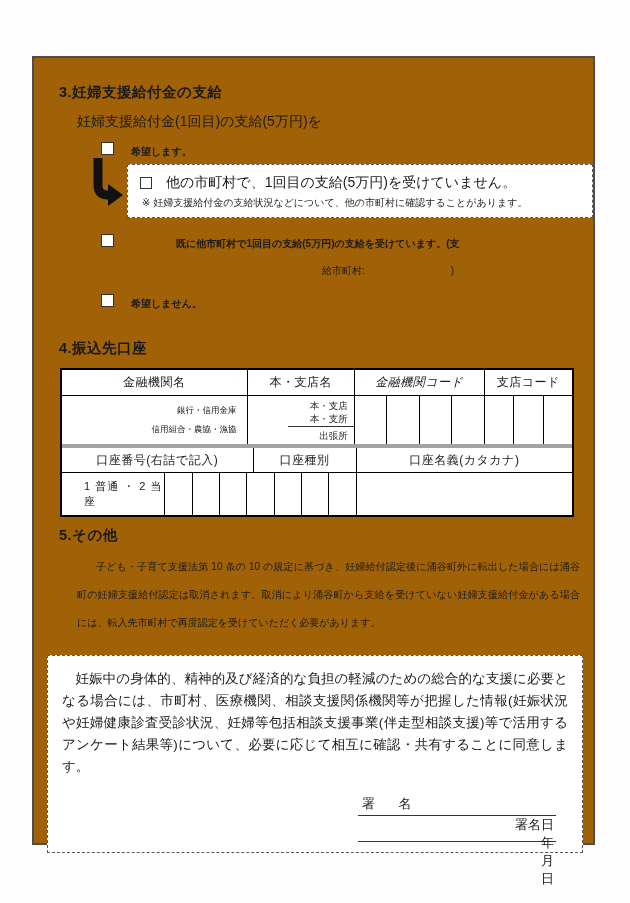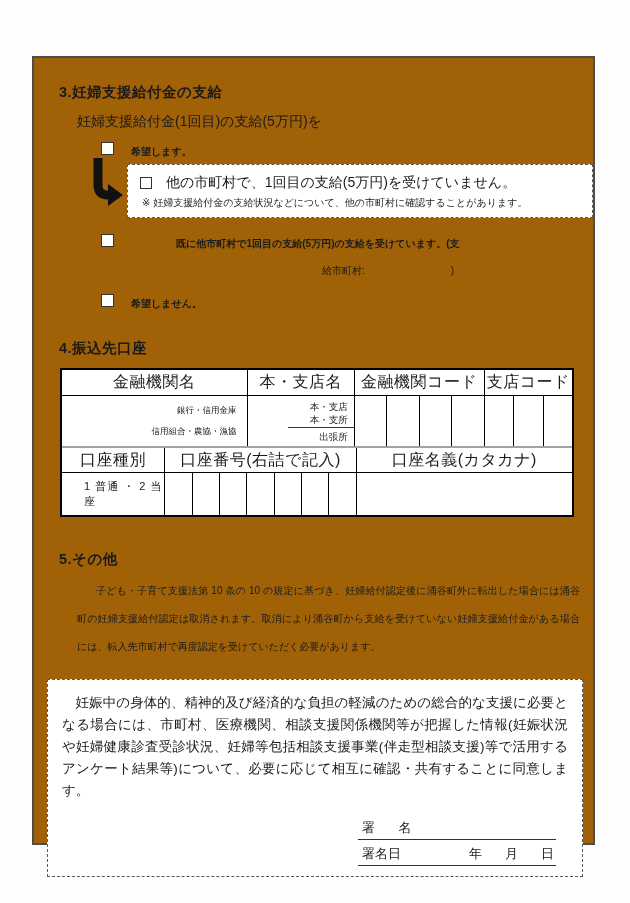--- a/index.html
+++ b/index.html
@@ -35,25 +35,25 @@
   .sub-row{display:flex;align-items:center;font-size:14px;line-height:19px;}
   .sub-note{margin:3px 0 0 2px;font-size:10px;line-height:15px;color:#222;}
   .opt2-cont{margin:7px 0 0 288px;font-size:10px;line-height:20px;display:flex;align-items:center;}
   .fill-gap{display:inline-block;width:86px;height:16px;}
   
   .banktable{margin:10px 0 0 26px;width:514px;border:2px solid #000;box-sizing:border-box;background:#fff;}
   .t-row{display:flex;box-sizing:border-box;}
   .t-row > div{box-sizing:border-box;border-right:1px solid #000;}
   .t-row > div.last{border-right:none;}
   .t-head{height:26px;border-bottom:1px solid #000;}
-  .t-head .hc{display:flex;align-items:center;justify-content:center;font-size:16px;letter-spacing:.5px;}
-  .t-body1{height:52px;border-bottom:2px solid #a3a3a3;}
+  .t-head .hc{display:flex;align-items:center;justify-content:center;font-size:12px;letter-spacing:.5px;}
+  .t-body1{height:52px;border-bottom:4px solid #a3a3a3;}
   .t-head2{height:25px;}
   .t-body2{height:42px;}
-  .w1{width:187px;} .w2{width:108px;} .w3{width:131px;} .w4{width:88px;}
+  .w1{width:187px;} .w2{width:108px;} .w3{width:131px;font-style:italic;} .w4{width:88px;}
   .v1{width:104px;} .v2{width:193px;} .v3{width:217px;}
   .bankname-cell{display:flex;flex-direction:column;justify-content:space-evenly;align-items:flex-end;padding-right:10px;}
   .bank-type{font-size:8.5px;color:#111;line-height:11px;}
   .branch-cell{display:flex;flex-direction:column;justify-content:center;align-items:flex-end;padding-right:6px;font-size:9.5px;line-height:13px;}
   .branch-divider{width:66px;border-bottom:1px solid #333;margin:1px -6px 2px 0;}
   .cells{display:flex;}
   .cells .code-cell{flex:1 1 0;border-right:1px solid #000;}
   .cells .code-cell:last-child{border-right:none;}
   .acct-type{display:flex;align-items:center;padding-left:22px;font-size:11px;letter-spacing:1px;}
   
@@ -64,21 +64,21 @@
   p{margin:0;}
   
   .consent-box{
     box-sizing:border-box;margin:18px 0 0 13px;width:536px;
     border:1px dashed #595959;padding:12px 14px 10px;background:#fff;
   }
   .consent-body{font-size:13.5px;line-height:22px;text-align:justify;text-indent:1em;}
   .sig-block{width:198px;margin:12px 12px 0 auto;}
   .sig-row{display:flex;align-items:flex-end;height:23px;border-bottom:1px solid #333;font-size:13px;padding:0 2px 2px 4px;}
   .sig-name-label{letter-spacing:10px;}
-  .sig-date{justify-content:flex-start;}
+  .sig-date{justify-content:flex-start;flex-direction:column;}
   .sig-date .push{margin-left:auto;}
   .sig-date .gap{display:inline-block;width:23px;}
 </style>
 </head>
 <body>
 
 <div class="doc">
 
   <div class="sec-heading">3.妊婦支援給付金の支給</div>
   <div class="s3-intro">妊婦支援給付金(1回目)の支給(5万円)を</div>
@@ -143,40 +143,40 @@
           <div class="code-cell"></div>
           <div class="code-cell"></div>
         </div>
       <div class="w4 cells last">
           <div class="code-cell"></div>
           <div class="code-cell"></div>
           <div class="code-cell"></div>
         </div>
     </div>
     <div class="t-row t-head t-head2">
+      <div class="hc v2">口座番号(右詰で記入)</div>
       <div class="hc v1">口座種別</div>
-      <div class="hc v2">口座番号(右詰で記入)</div>
       <div class="hc v3 last">口座名義(カタカナ)</div>
     </div>
     <div class="t-row t-body2">
       <div class="v1 acct-type">1 普通 ・ 2 当座</div>
       <div class="v2 cells">
           <div class="code-cell"></div>
           <div class="code-cell"></div>
           <div class="code-cell"></div>
           <div class="code-cell"></div>
           <div class="code-cell"></div>
           <div class="code-cell"></div>
           <div class="code-cell"></div>
         </div>
       <div class="v3 last"></div>
     </div>
   </div>
 
-  <div class="sec-heading" style="margin-top:32px;">5.その他</div>
+  <div class="sec-heading" style="margin-top:8px;">5.その他</div>
   <p class="s5-body">子ども・子育て支援法第 10 条の 10 の規定に基づき、妊婦給付認定後に涌谷町外に転出した場合には涌谷町の妊婦支援給付認定は取消されます。取消により涌谷町から支給を受けていない妊婦支援給付金がある場合には、転入先市町村で再度認定を受けていただく必要があります。</p>
 
   <div class="consent-box">
     <p class="consent-body">妊娠中の身体的、精神的及び経済的な負担の軽減のための総合的な支援に必要となる場合には、市町村、医療機関、相談支援関係機関等が把握した情報(妊娠状況や妊婦健康診査受診状況、妊婦等包括相談支援事業(伴走型相談支援)等で活用するアンケート結果等)について、必要に応じて相互に確認・共有することに同意します。</p>
     <div class="sig-block">
       <div class="sig-row">
         <span class="sig-name-label">署 名</span>
         <span style="flex:1;"></span>
       </div>
       <div class="sig-row sig-date">

